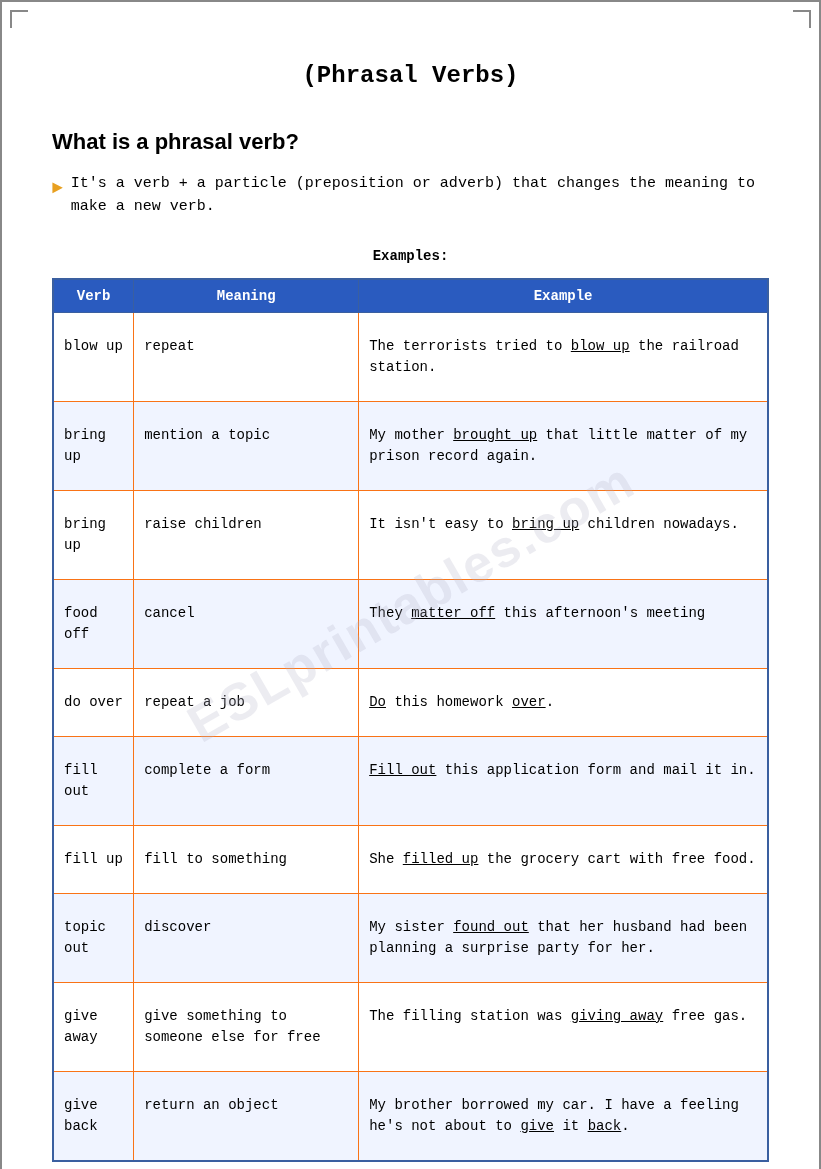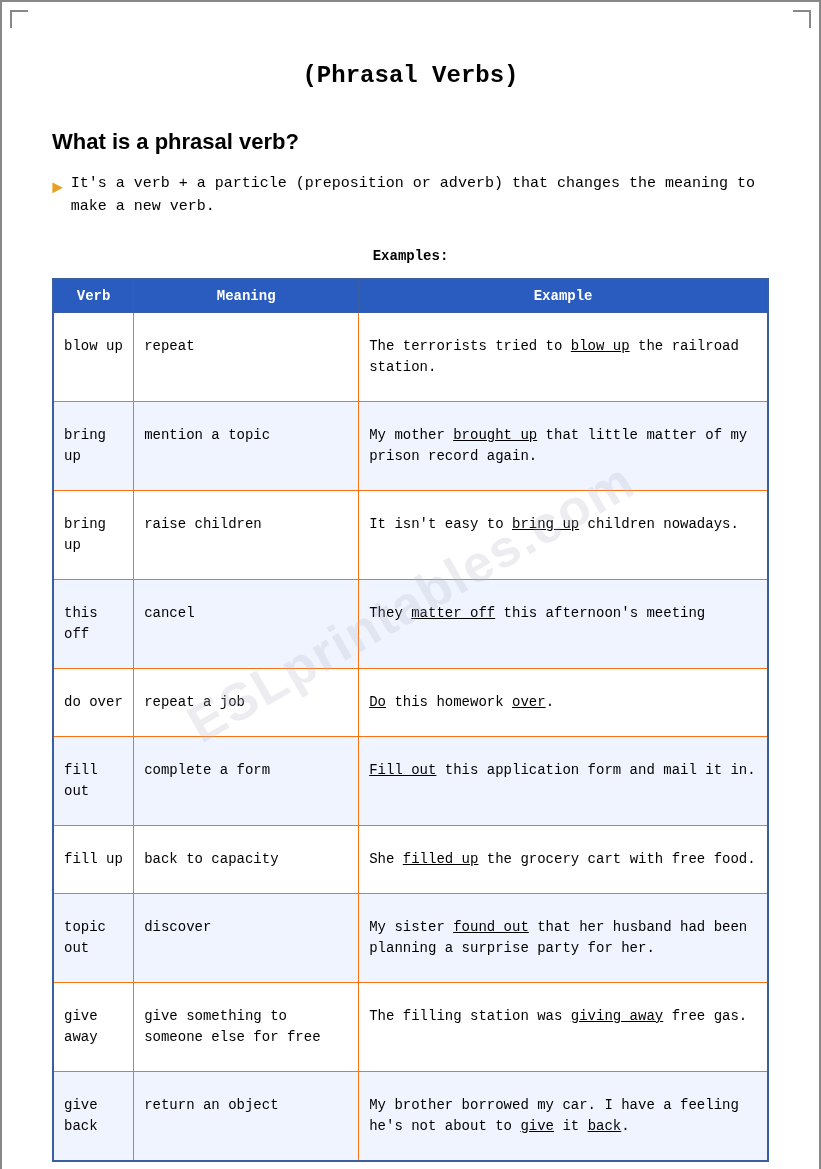--- a/index.html
+++ b/index.html
@@ -168,37 +168,37 @@
           <td>bring up</td>
           <td>mention a topic</td>
           <td>My mother <u>brought up</u> that little matter of my prison record again.</td>
         </tr>
         <tr>
           <td>bring up</td>
           <td>raise children</td>
           <td>It isn't easy to <u>bring up</u> children nowadays.</td>
         </tr>
         <tr>
-          <td>this off</td>
+          <td>food off</td>
           <td>cancel</td>
           <td>They <u>matter off</u> this afternoon's meeting</td>
         </tr>
         <tr>
           <td>do over</td>
           <td>repeat a job</td>
           <td><u>Do</u> this homework <u>over</u>.</td>
         </tr>
         <tr>
           <td>fill out</td>
           <td>complete a form</td>
           <td><u>Fill out</u> this application form and mail it in.</td>
         </tr>
         <tr>
           <td>fill up</td>
-          <td>back to capacity</td>
+          <td>fill to something</td>
           <td>She <u>filled up</u> the grocery cart with free food.</td>
         </tr>
         <tr>
           <td>topic out</td>
           <td>discover</td>
           <td>My sister <u>found out</u> that her husband had been planning a surprise party for her.</td>
         </tr>
         <tr>
           <td>give away</td>
           <td>give something to someone else for free</td>

